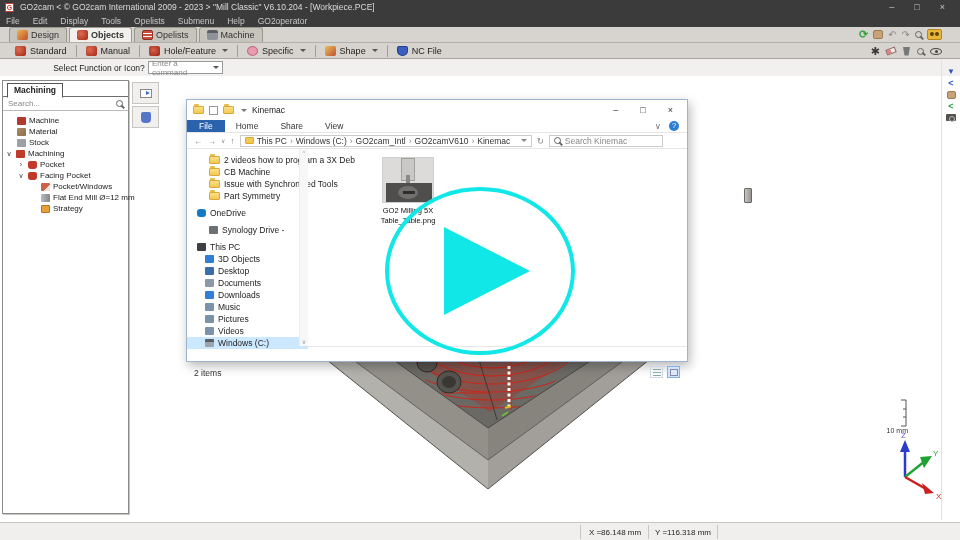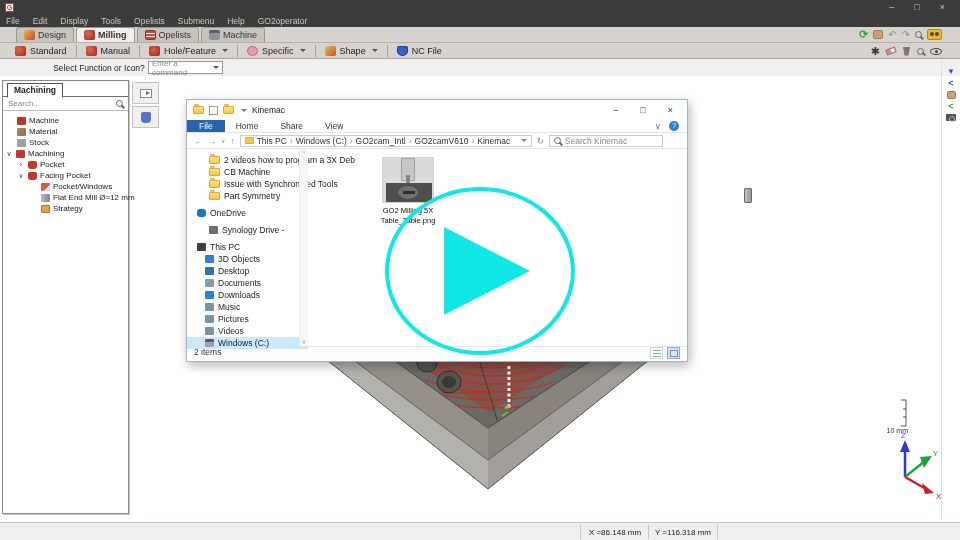--- a/index.html
+++ b/index.html
@@ -6,21 +6,21 @@
 html,body{width:960px;height:540px;overflow:hidden}
 #screen{position:relative;width:960px;height:540px;background:#fff;font-family:"Liberation Sans",sans-serif;color:#222;font-size:9px;overflow:hidden}
 
 
 .titlebar{position:absolute;left:0;top:0;width:960px;height:14px;background:#3b3b3b;color:#dcdcdc;display:flex;align-items:center;gap:6px;padding:0 5px;font-size:8.5px}
 .app-icon{width:9px;height:9px;background:#fff;border:1px solid #c0392b;color:#c0392b;font-size:7px;line-height:7px;text-align:center;font-weight:bold;flex:0 0 9px}
 .win-controls{margin-left:auto;display:flex;gap:20px;padding-right:10px;color:#c6c6c6;font-size:9px}
 .menubar{position:absolute;left:0;top:14px;width:960px;height:13px;background:#3b3b3b;color:#c9c9c9;display:flex;gap:13px;align-items:center;padding:0 6px;font-size:8.5px}
 .menubar span{cursor:default}
 
-.tabrow{position:absolute;left:0;top:27px;width:960px;height:16px;background:#d7d4cf;display:flex;align-items:flex-end;padding-left:16px;gap:2px;border-bottom:1px solid #b2afa9}
+.tabrow{position:absolute;left:0;top:27px;width:960px;height:16px;background:#d7d4cf;display:flex;align-items:flex-end;padding-left:9px;gap:2px;border-bottom:1px solid #b2afa9}
 .tab{height:15px;display:flex;align-items:center;gap:3px;padding:0 7px;font-size:9px;border:1px solid #9a978f;border-bottom:none;border-radius:3px 3px 0 0;background:#c7c4be;color:#333}
 .tab.active{background:#f2f0ed;font-weight:bold}
 .tic{width:11px;height:10px;border-radius:2px;flex:0 0 11px}
 .tic.design{background:linear-gradient(135deg,#f0b24a,#c05030)}
 .tic.milling{background:radial-gradient(circle at 35% 35%,#e06a50,#a02818)}
 .tic.opelists{background:repeating-linear-gradient(#cd4b3b 0 2px,#fff 2px 3px);border:1px solid #8a3226}
 .tic.machine{background:linear-gradient(#5a5e64 30%,#8f9399 30%)}
 
 .toolrow{position:absolute;left:0;top:43px;width:960px;height:16px;background:#d7d4cf;border-bottom:1px solid #a8a5a0;display:flex;align-items:center;padding-left:8px;font-size:9px}
 .tbtn{display:flex;align-items:center;gap:4px;padding:0 7px;height:14px;color:#222}
@@ -134,21 +134,21 @@
 .e-main{flex:1;position:relative}
 .fcard{position:absolute;top:8px;width:56px;text-align:center}
 .fc1{left:8px}.fc2{left:72px}
 .fthumb{width:52px;height:46px;background:#dcdbd9;border:1px solid #cfcecc;position:relative;margin:0 auto;overflow:hidden}
 .mcol{position:absolute;left:18px;top:0;width:14px;height:23px;background:#c9c8c6;border:1px solid #a3a29f}
 .msp{position:absolute;left:23px;top:17px;width:4px;height:9px;background:#8a8988}
 .mbase{position:absolute;left:3px;top:25px;width:46px;height:20px;background:#4f4e4c}
 .mcirc{position:absolute;left:15px;top:28px;width:20px;height:13px;border-radius:50%;background:#717070}
 .mslot{position:absolute;left:20px;top:33px;width:12px;height:3px;background:#2e2d2b}
 .fname{margin-top:3px;font-size:7.5px;line-height:1.3;color:#111}
-.e-status{height:32px;border-top:1px solid #e6e6e6;display:flex;align-items:flex-start;padding:0 7px;color:#333}
+.e-status{height:32px;border-top:1px solid #e6e6e6;display:flex;align-items:flex-end;padding:0 7px;color:#333}
 .view-toggles{margin-left:auto;display:flex;gap:4px}
 .vt{width:13px;height:12px;border:1px solid #cdd8e4;display:flex;align-items:center;justify-content:center}
 .vt.active{background:#cfe4fa;border-color:#84b3e0}
 .vt-lines{width:8px;height:7px;background:repeating-linear-gradient(#8aa 0 1px,transparent 1px 3px)}
 .vt-thumb{width:8px;height:7px;border:1px solid #88a;background:#dde8f2}
 
 
 .play-circle{position:absolute;left:385px;top:187px;width:190px;height:168px;border:4px solid #12e7e7;border-radius:50%;z-index:9}
 .play-tri{position:absolute;left:444px;top:227px;width:0;height:0;border-top:44px solid transparent;border-bottom:44px solid transparent;border-left:86px solid #12e7e7;z-index:9}
 
@@ -158,20 +158,21 @@
 .sb-x{position:absolute;left:584px;top:5px;width:62px;text-align:center}
 .sb-y{position:absolute;left:651px;top:5px;width:64px;text-align:center}
 </style>
 </head>
 <body>
 
 <div id="screen">
 
   <div class="titlebar">
     <div class="app-icon">G</div>
+    <span>GO2cam &lt; © GO2cam International 2009 - 2023 &gt;    "Mill Classic"   V6.10.204 - [Workpiece.PCE]</span>
     <div class="win-controls">
       <span>–</span>
       <span>□</span>
       <span>×</span>
     </div>
   </div>
 
   <div class="menubar">
     <span>File</span>
     <span>Edit</span>
@@ -183,21 +184,21 @@
     <span>GO2operator</span>
   </div>
 
   <div class="tabrow">
     <div class="tab">
         <span class="tic design"></span>
         <span>Design</span>
       </div>
     <div class="tab active">
         <span class="tic milling"></span>
-        <span>Milling</span>
+        <span>Objects</span>
       </div>
     <div class="tab">
         <span class="tic opelists"></span>
         <span>Opelists</span>
       </div>
     <div class="tab">
         <span class="tic machine"></span>
         <span>Machine</span>
       </div>
   </div>

